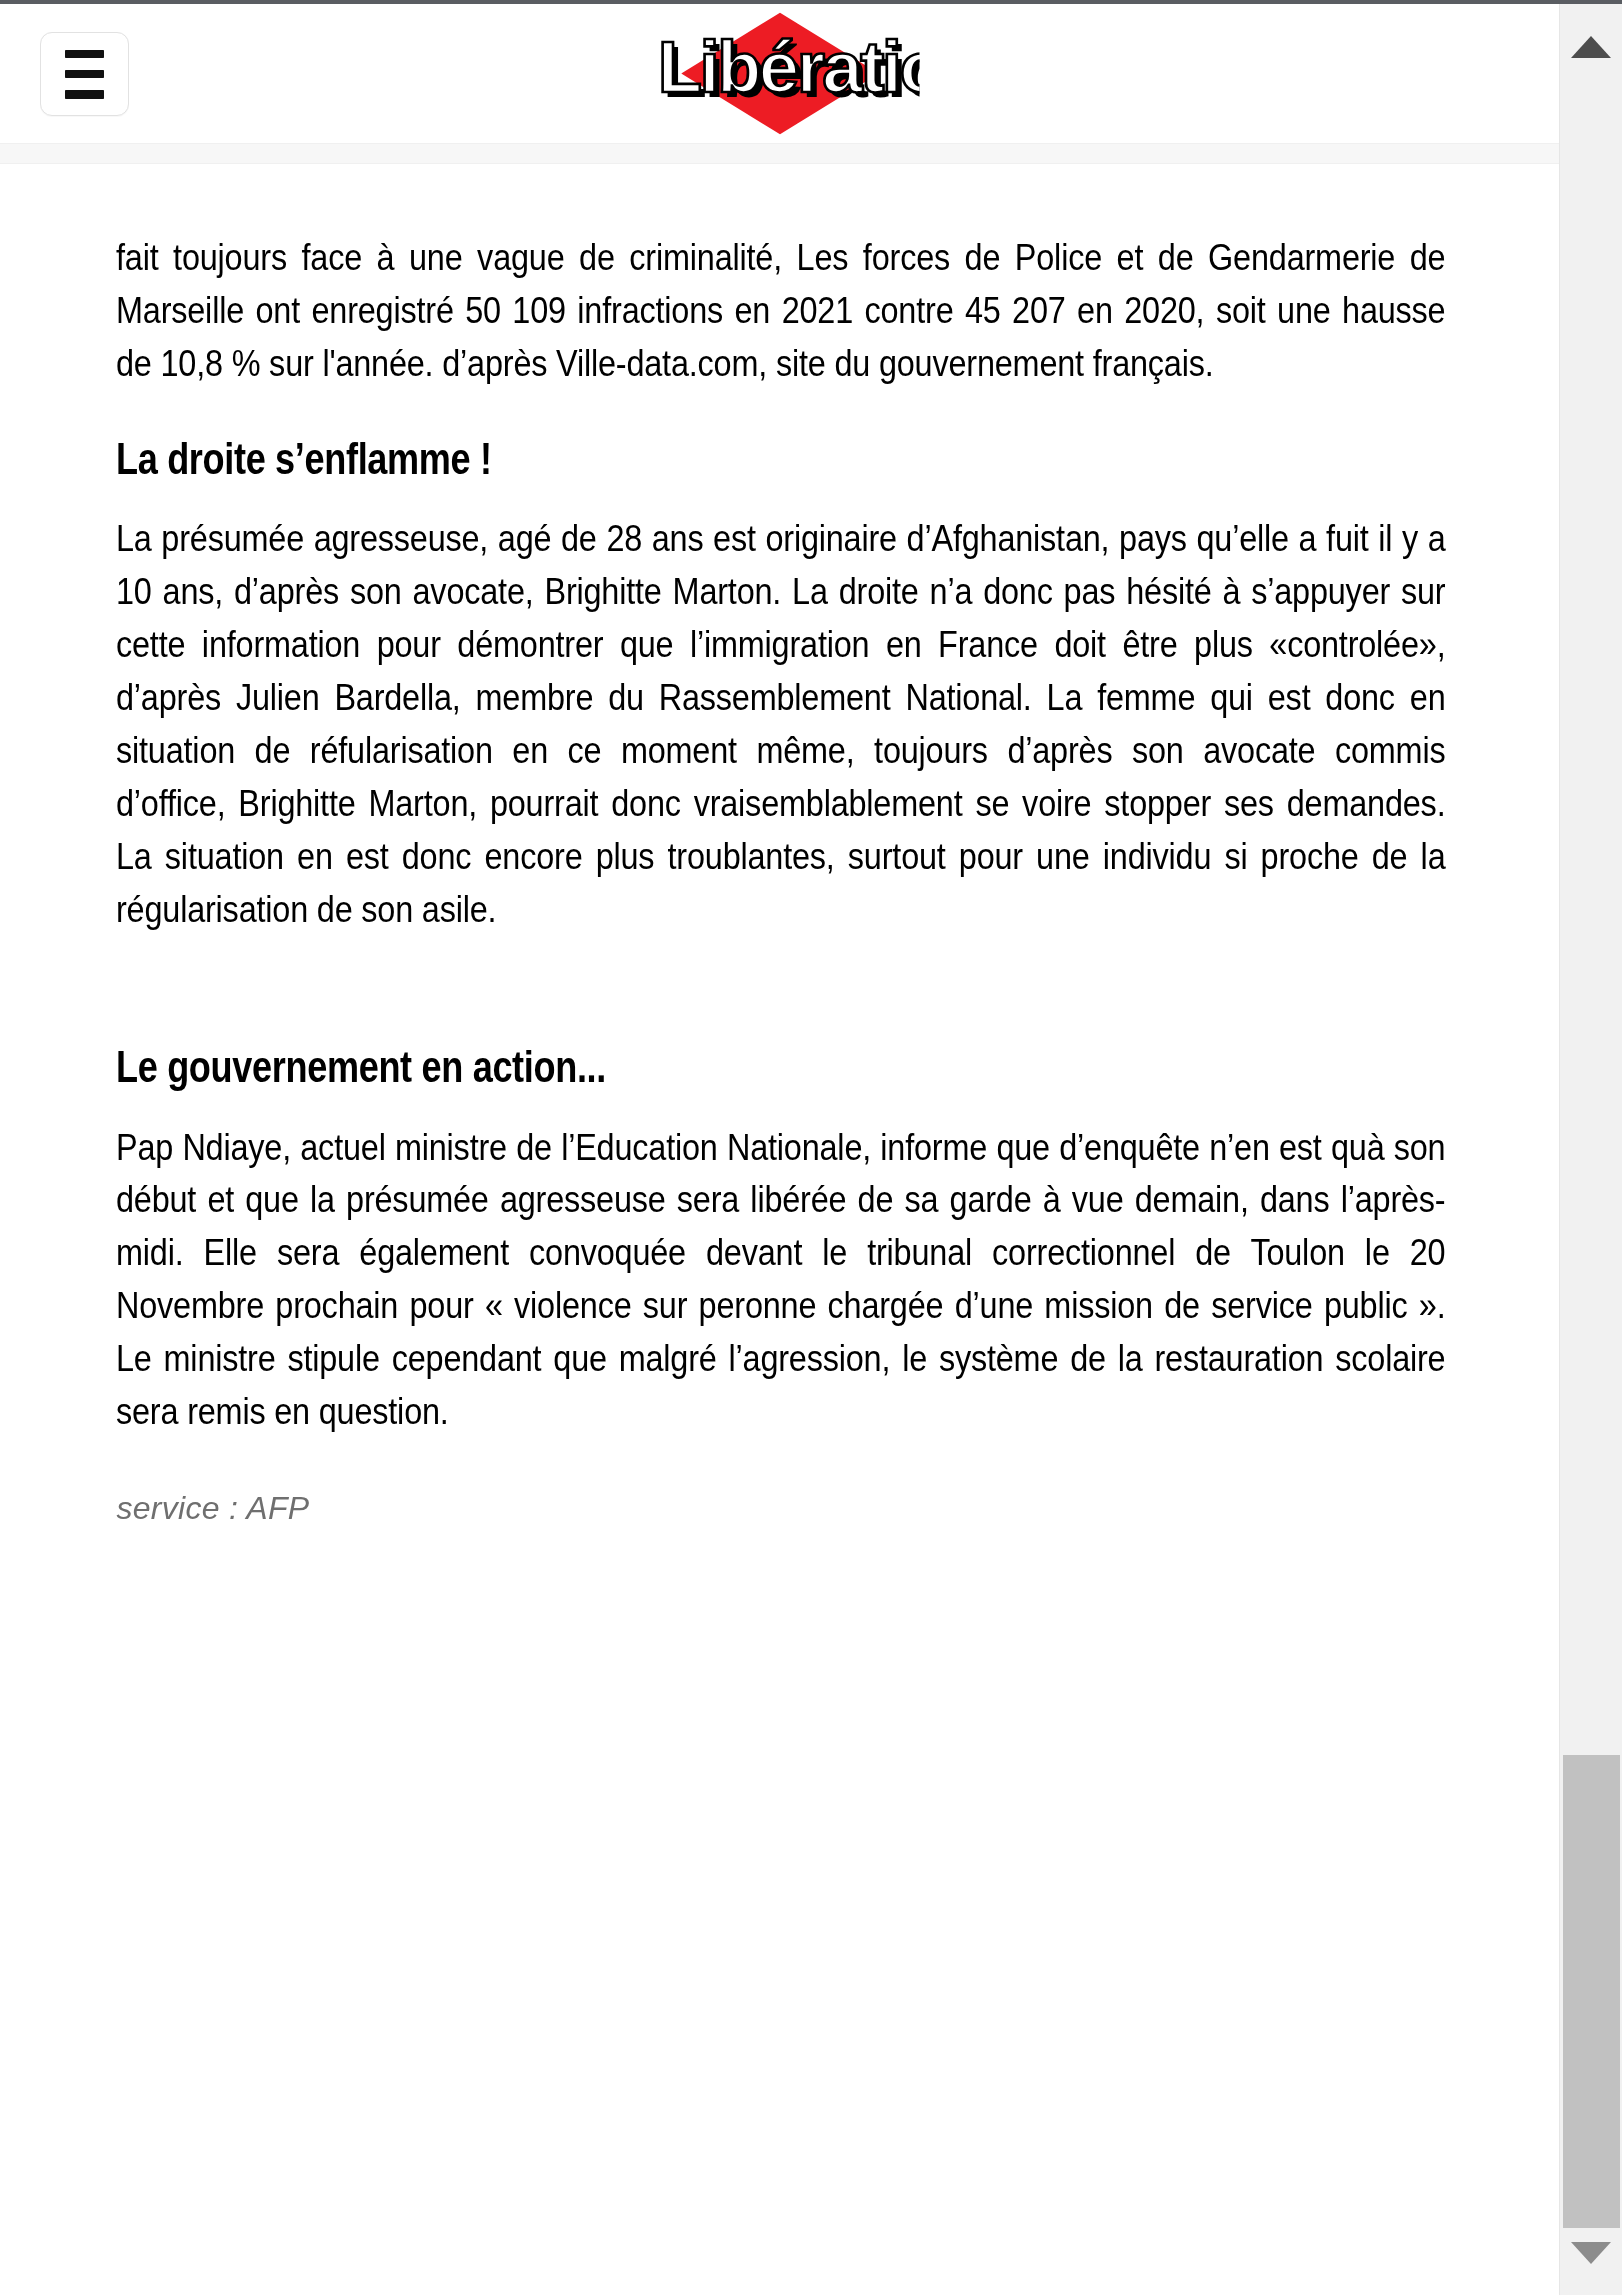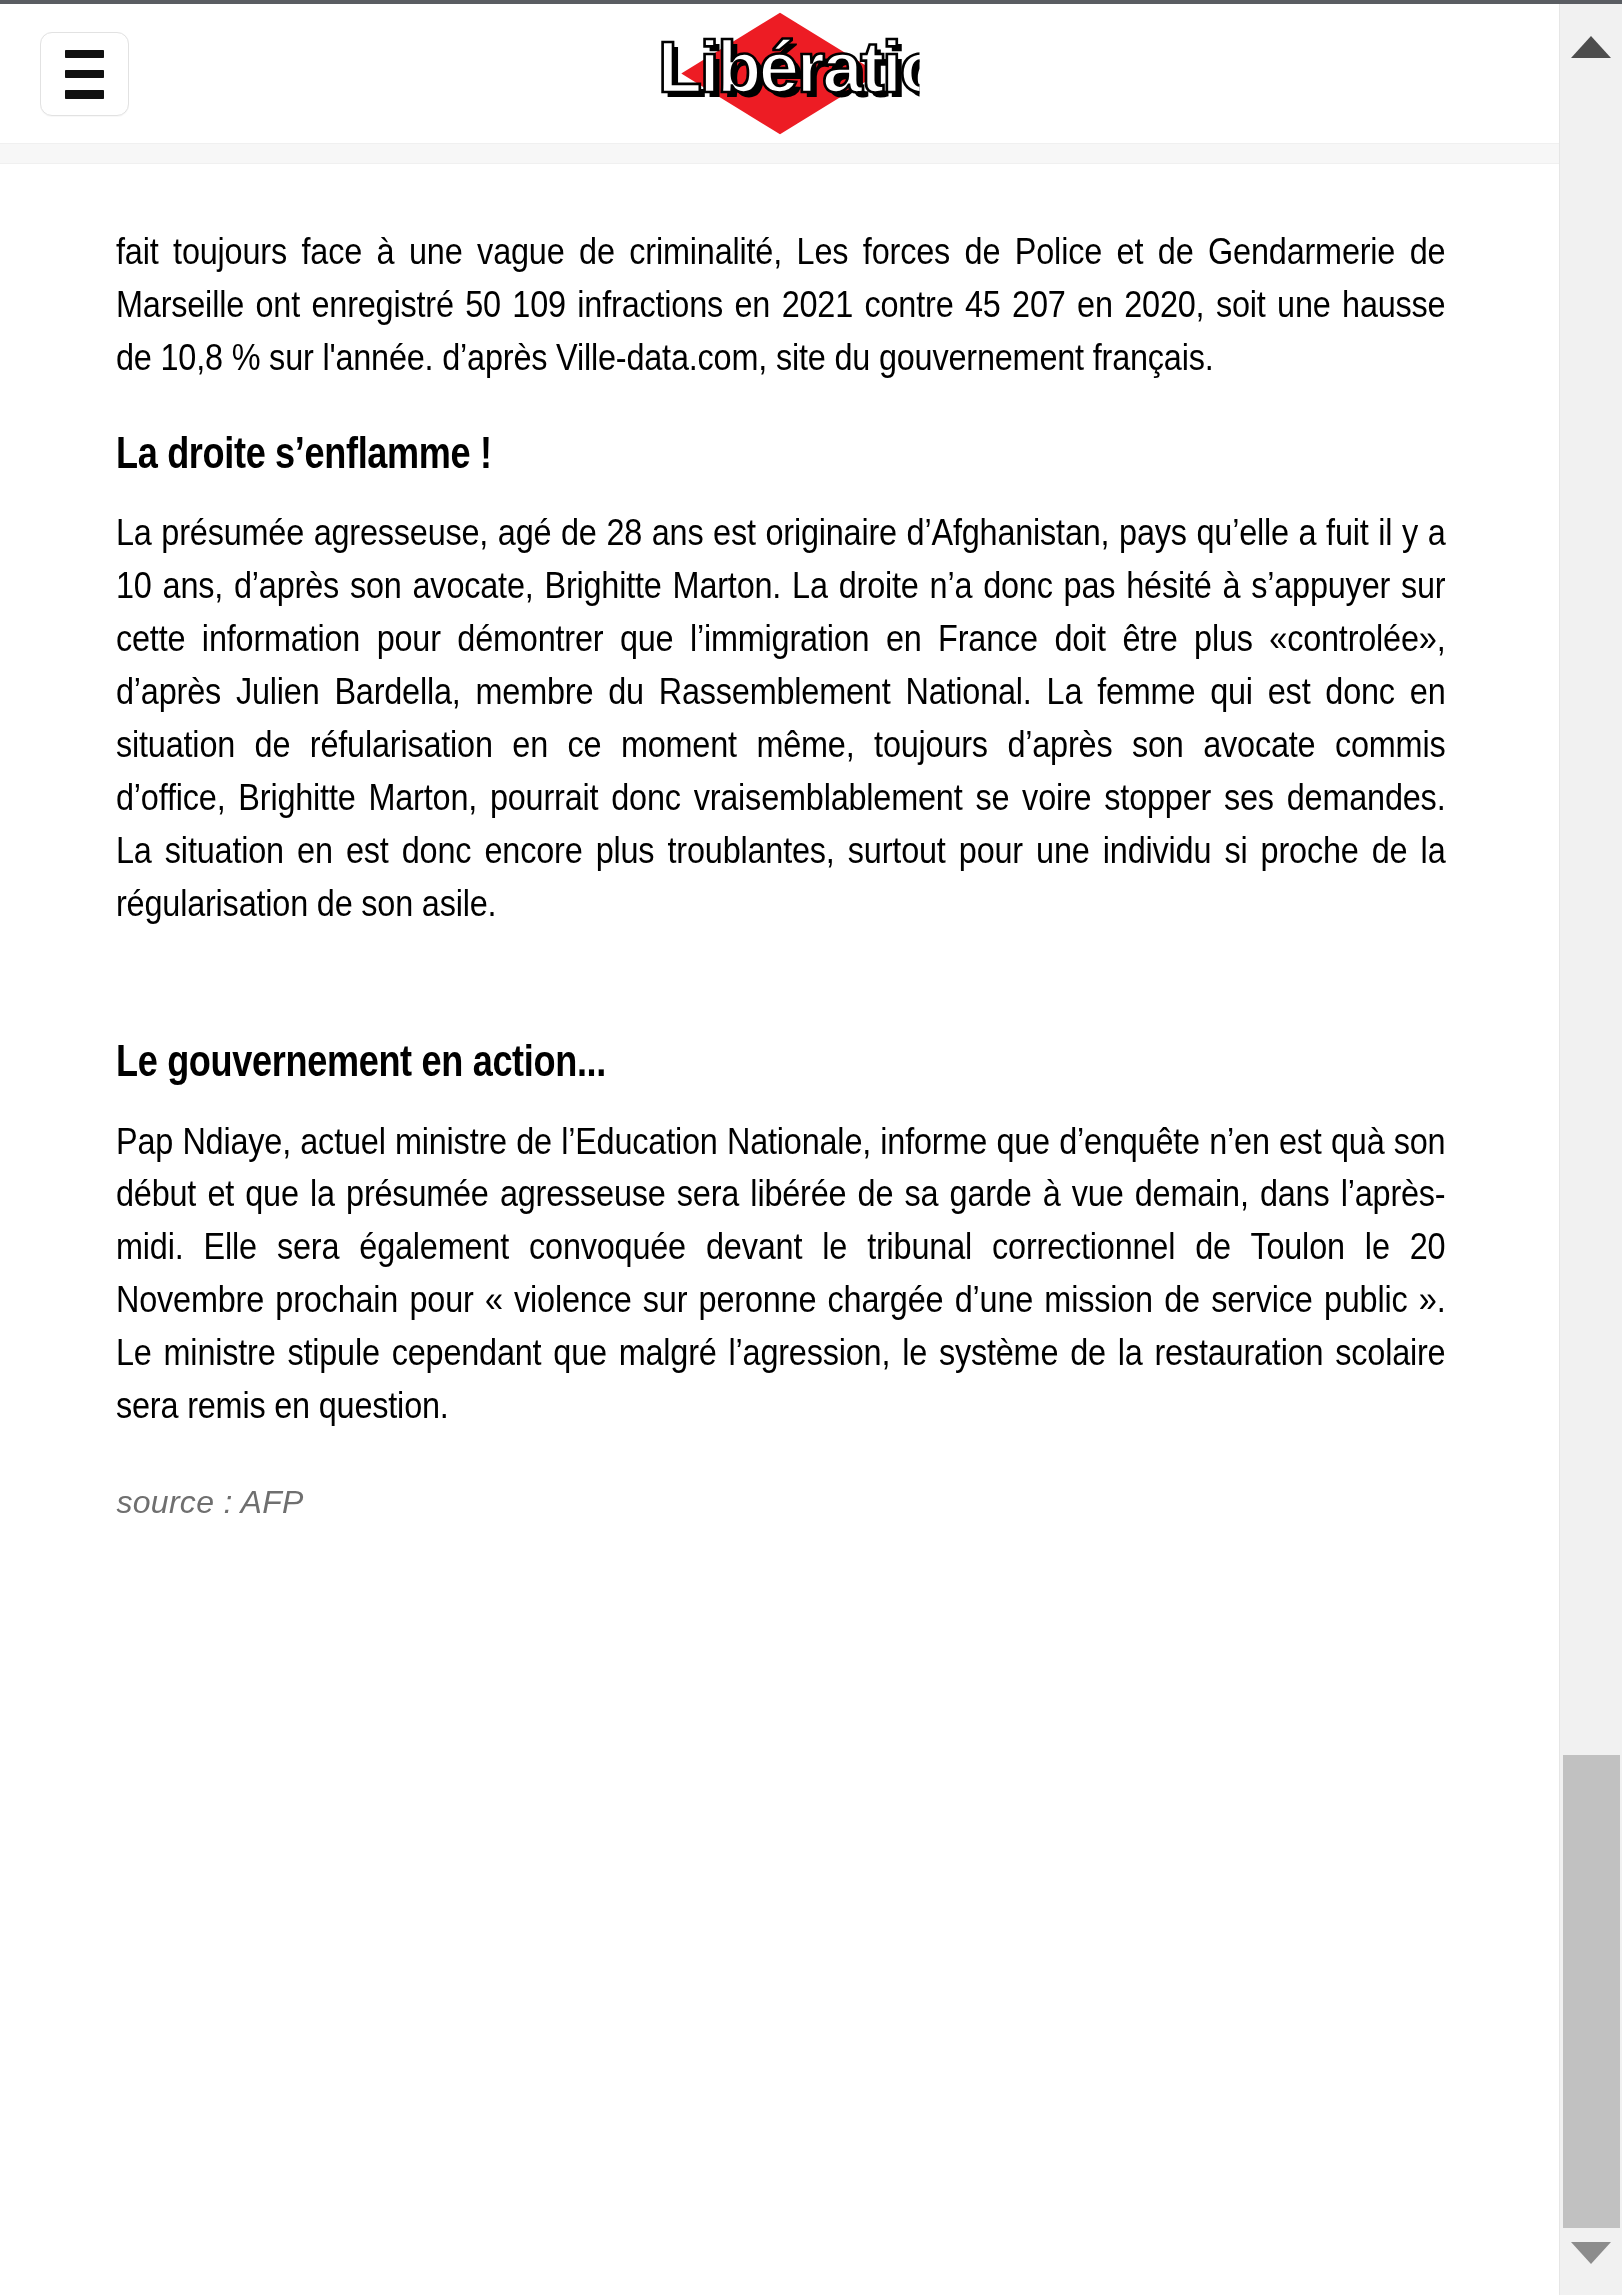--- a/index.html
+++ b/index.html
@@ -93,21 +93,21 @@
     border-top: 0.8px solid #f0f0f0;
     border-bottom: 0.8px solid #f0f0f0;
   }
 
   
   .article {
     padding: 52px 0 0 0;
   }
   .article-inner {
     width: 1333px;
-    margin: 10px auto;
+    margin: 16px auto;
     padding-left: 3.4px;
     box-sizing: border-box;
   }
 
   .article-paragraph {
     font-family: "Liberation Sans", sans-serif;
     font-size: 36px;
     line-height: 1.47;
     color: #000000;
     text-align: justify;
@@ -220,21 +220,21 @@
       <h2 class="article-heading">La droite s’enflamme !</h2>
 
       <p class="article-paragraph">La présumée agresseuse, agé de 28 ans est originaire d’Afghanistan, pays qu’elle a fuit il y a 10 ans, d’après son avocate, Brighitte Marton. La droite n’a donc pas hésité à s’appuyer sur cette information pour démontrer que l’immigration en France doit être plus «controlée», d’après Julien Bardella, membre du Rassemblement National. La femme qui est donc en situation de réfularisation en ce moment même, toujours d’après son avocate commis d’office, Brighitte Marton, pourrait donc vraisemblablement se voire stopper ses demandes. La situation en est donc encore plus troublantes, surtout pour une individu si proche de la régularisation de son asile.</p>
 
       <div class="spacer-block"></div>
 
       <h2 class="article-heading">Le gouvernement en action...</h2>
 
       <p class="article-paragraph">Pap Ndiaye, actuel ministre de l’Education Nationale, informe que d’enquête n’en est quà son début et que la présumée agresseuse sera libérée de sa garde à vue demain, dans l’après-midi. Elle sera également convoquée devant le tribunal correctionnel de Toulon le 20 Novembre prochain pour « violence sur peronne chargée d’une mission de service public ». Le ministre stipule cependant que malgré l’agression, le système de la restauration scolaire sera remis en question.</p>
 
-      <p class="article-source">source : AFP</p>
+      <p class="article-source">service : AFP</p>
 
     </div>
   </main>
 
 </div>
 
 <div class="scrollbar">
   <div class="scroll-arrow up">
     <span class="glyph"></span>
   </div>

